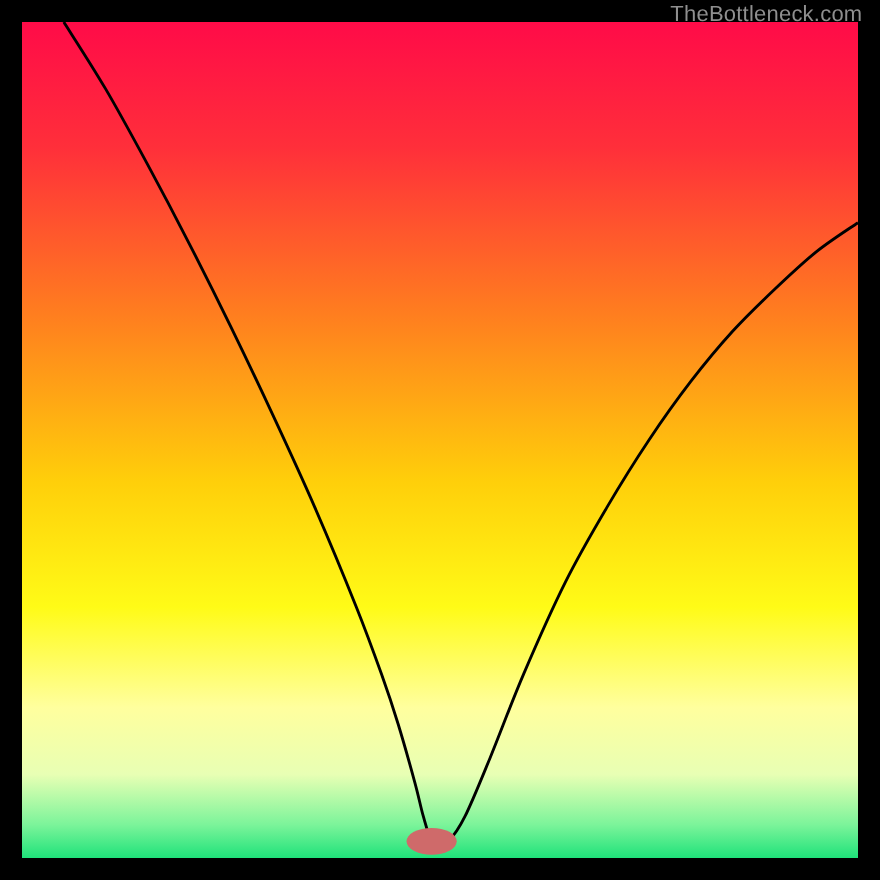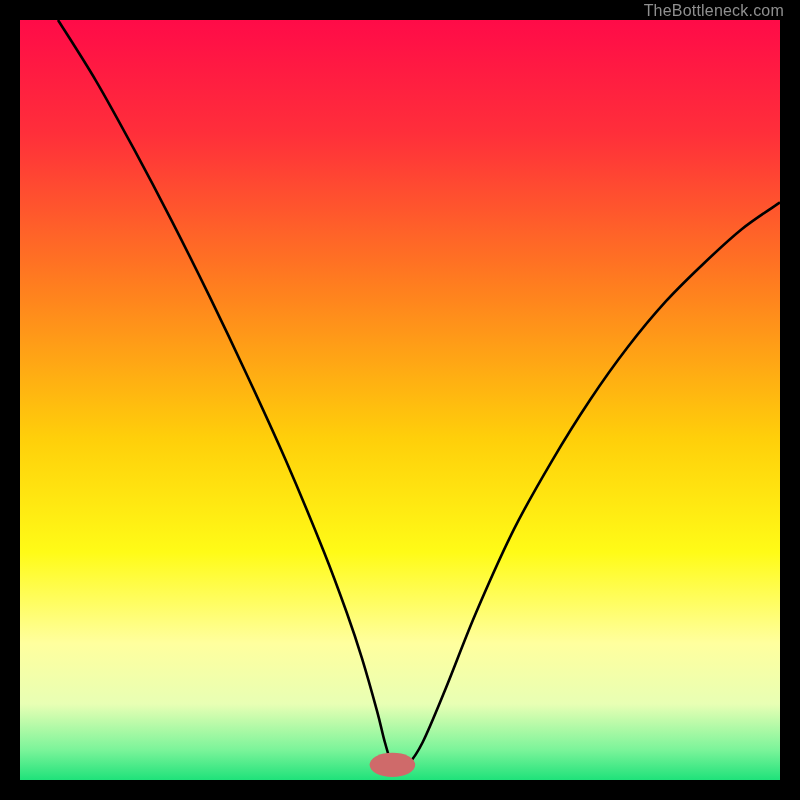--- a/index.html
+++ b/index.html
@@ -26,21 +26,21 @@
     overflow: hidden;
   }
   .plot svg {
     display: block;
   }
   .attribution {
     position: absolute;
     top: 2px;
     right: 16px;
     color: #8f8f8f;
-    font-size: 16px;
+    font-size: 20px;
     font-weight: 400;
     letter-spacing: 0.2px;
   }
 </style>
 </head>
 <body>
 
 <div class="frame">
   <div class="attribution">TheBottleneck.com</div>
 

